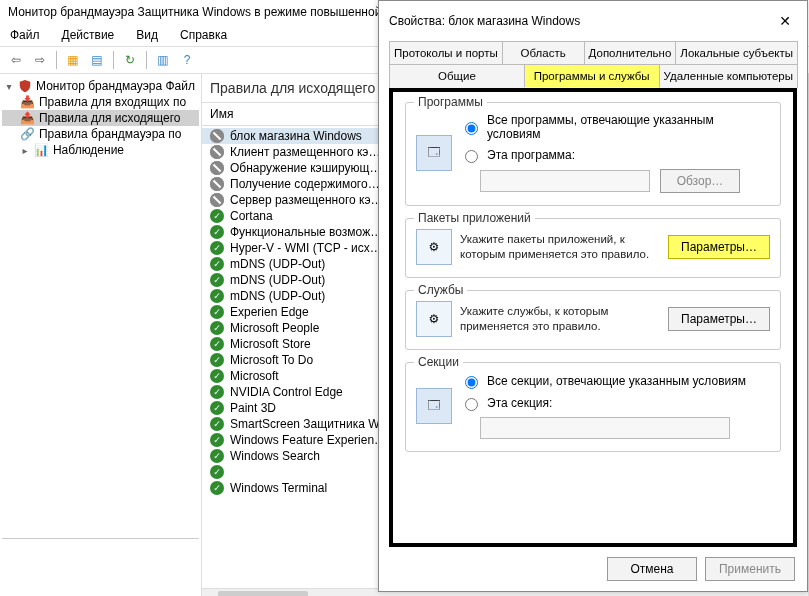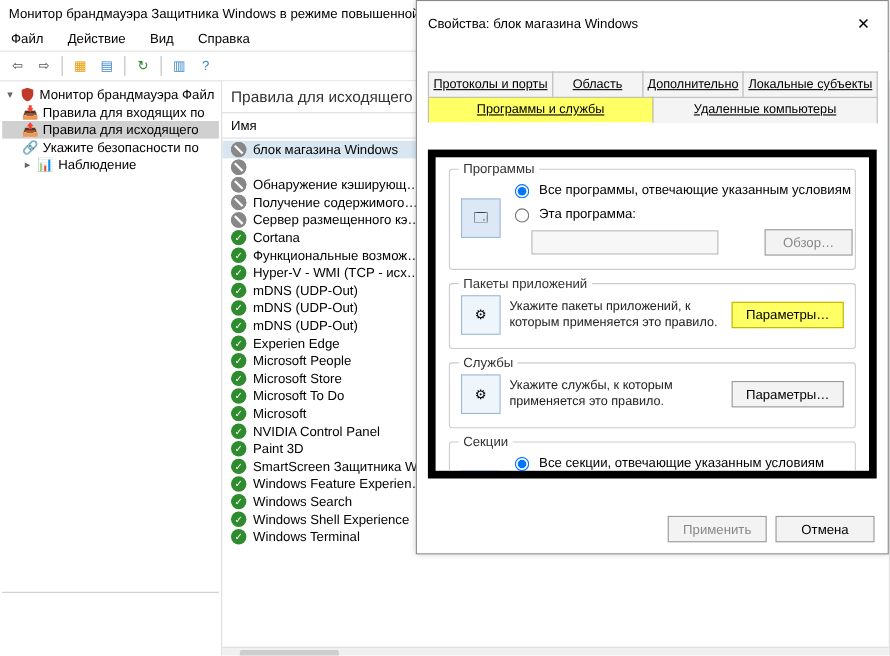--- a/index.html
+++ b/index.html
@@ -26,38 +26,38 @@
   .rule-ic { width:14px; height:14px; display:inline-flex; align-items:center; justify-content:center; border-radius:50%; font-size:9px; color:#fff; }
   .rule-ic.block { background:#888; border-radius:50%; position:relative;}
   .rule-ic.block::after{content:"";position:absolute;width:10px;height:2px;background:#fff;transform:rotate(45deg);}
   .rule-ic.block::before{content:"";position:absolute;width:14px;height:14px;border:2px solid #888;border-radius:50%;box-sizing:border-box;}
   .rule-ic.allow { background:#2e8b2e; }
   .rule-ic.allow::after { content:"✓"; }
   .scrollbar-h { height:16px; border-top:1px solid #ddd; position:relative; background:#f0f0f0; }
   .scrollbar-h::before { content:""; position:absolute; left:16px; width:90px; top:2px; bottom:2px; background:#cdcdcd; border-radius:2px;}
 
   
-  .dialog { position:absolute; left:378px; top:0; width:430px; height:504px; background:#fff; border:1px solid #888; box-shadow:0 0 6px rgba(0,0,0,.2); display:flex; flex-direction:column;gap:24px; }
+  .dialog { position:absolute; left:378px; top:0; width:430px; height:592px; background:#fff; border:1px solid #888; box-shadow:0 0 6px rgba(0,0,0,.2); display:flex; flex-direction:column; }
   .dlg-title-row { display:flex; justify-content:space-between; align-items:center; padding:8px 10px;}
   .dlg-close { width:24px; height:24px; display:flex; align-items:center; justify-content:center; font-size:14px; }
   .tab-rows { padding: 0 10px; }
   .tab-row { display:flex; }
-  .tab { flex:1; text-align:center; padding:5px 4px; border:1px solid #bbb; border-bottom:none; background:#f4f4f4; margin-right:-1px; white-space:nowrap; font-size:11.5px;text-decoration:underline; }
+  .tab { flex:1; text-align:center; padding:5px 4px; border:1px solid #bbb; border-bottom:none; background:#f4f4f4; margin-right:-1px; white-space:nowrap; font-size:11.5px; }
   .tab.active { background:#fff; border-bottom:1px solid #fff; position:relative; z-index:2; }
   .tab.highlight { background: #ffff66; }
-  .dlg-body { border:7px solid #000000; margin:0 10px; flex:1; padding:10px 12px; overflow:auto; }
+  .dlg-body { border:4px solid #000000; margin:0 10px; flex:1; padding:10px 12px; overflow:auto; }
   .group { border:1px solid #ccc; border-radius:3px; margin-bottom:12px; padding:10px 10px 12px 10px; position:relative; }
   .group-legend { position:absolute; top:-8px; left:8px; background:#fff; padding:0 4px; color:#333; }
   .group-row { display:flex; align-items:center; gap:8px; }
   .group-icon { width:36px; height:36px; background:#dce8f5; border:1px solid #9cb8d8; display:inline-flex; align-items:center; justify-content:center; flex-shrink:0;}
   .radio-col { display:flex; flex-direction:column; gap:6px; flex:1;justify-content:flex-end;}
   .radio-item { display:flex; align-items:center; gap:6px; }
   .input-wide { width:170px; height:22px; border:1px solid #bbb; background:#f7f7f7; }
   .btn { height:24px; padding:0 12px; border:1px solid #999; background:#f3f3f3; display:inline-flex; align-items:center; justify-content:center; min-width:80px; }
-  .btn.disabled { color:#888;margin-left:32px; }
+  .btn.disabled { color:#888; }
   .btn.highlight { background:#ffff66; border-color:#c0b000; }
   .desc { font-size:11.5px; color:#222; line-height:1.3; }
   .dlg-footer { display:flex; justify-content:flex-end; gap:8px; padding:10px 12px; }
   .ic-shield{width:14px;height:14px;display:inline-block;}
   .ic-shield svg{width:14px;height:14px;}
   .tree-bottom-sep{border-top:1px solid #ccc;margin-top:380px;}
 </style>
 </head>
 <body>
 
@@ -93,40 +93,41 @@
       <div class="tree-item child">
         <span>📥</span>
         <span>Правила для входящих по</span>
       </div>
       <div class="tree-item child selected">
         <span>📤</span>
         <span>Правила для исходящего</span>
       </div>
       <div class="tree-item child">
         <span>🔗</span>
-        <span>Укажите безопасности по</span>
+        <span>Правила брандмауэра по</span>
       </div>
       <div class="tree-item child">
         <span class="expand">▸</span>
         <span>📊</span>
         <span>Наблюдение</span>
       </div>
       <div class="tree-bottom-sep"></div>
     </div>
 
     <div class="mid-panel">
       <div class="mid-header">Правила для исходящего п</div>
       <div class="col-head">Имя</div>
       <div class="rule-list" id="rule-list">
           <div class="rule-item selected">
             <span class="rule-ic block"></span>
             <span>блок магазина Windows</span>
           </div>
           <div class="rule-item">
             <span class="rule-ic block"></span>
+            <span>Клиент размещенного кэ…</span>
           </div>
           <div class="rule-item">
             <span class="rule-ic block"></span>
             <span>Обнаружение кэширующ…</span>
           </div>
           <div class="rule-item">
             <span class="rule-ic block"></span>
             <span>Получение содержимого…</span>
           </div>
           <div class="rule-item">
@@ -172,41 +173,40 @@
           <div class="rule-item">
             <span class="rule-ic allow"></span>
             <span>Microsoft To Do</span>
           </div>
           <div class="rule-item">
             <span class="rule-ic allow"></span>
             <span>Microsoft</span>
           </div>
           <div class="rule-item">
             <span class="rule-ic allow"></span>
-            <span>NVIDIA Control Panel</span>
+            <span>NVIDIA Control Edge</span>
           </div>
           <div class="rule-item">
             <span class="rule-ic allow"></span>
             <span>Paint 3D</span>
           </div>
           <div class="rule-item">
             <span class="rule-ic allow"></span>
             <span>SmartScreen Защитника W…</span>
           </div>
           <div class="rule-item">
             <span class="rule-ic allow"></span>
             <span>Windows Feature Experien…</span>
           </div>
           <div class="rule-item">
             <span class="rule-ic allow"></span>
             <span>Windows Search</span>
           </div>
           <div class="rule-item">
             <span class="rule-ic allow"></span>
-            <span>Windows Shell Experience</span>
           </div>
           <div class="rule-item">
             <span class="rule-ic allow"></span>
             <span>Windows Terminal</span>
           </div>
         </div>
       <div class="scrollbar-h"></div>
     </div>
   </div>
 </div>
@@ -217,20 +217,21 @@
     <span class="dlg-close">✕</span>
   </div>
   <div class="tab-rows">
     <div class="tab-row">
       <div class="tab">Протоколы и порты</div>
       <div class="tab">Область</div>
       <div class="tab">Дополнительно</div>
       <div class="tab">Локальные субъекты</div>
     </div>
     <div class="tab-row">
+      <div class="tab">Общие</div>
       <div class="tab active highlight">Программы и службы</div>
       <div class="tab">Удаленные компьютеры</div>
     </div>
   </div>
   <div class="dlg-body">
 
     <div class="group">
       <span class="group-legend">Программы</span>
       <div class="group-row">
         <span class="group-icon">🗔</span>
@@ -283,16 +284,16 @@
             <span>Эта секция:</span>
           </label>
           <div class="radio-item" style="padding-left:20px;">
             <input class="input-wide" style="width: 250px;" disabled="">
           </div>
         </div>
       </div>
     </div>
   </div>
   <div class="dlg-footer">
+    <button class="btn" style="min-width:90px;">Отмена</button>
     <button class="btn disabled" style="min-width:90px;">Применить</button>
-    <button class="btn" style="min-width:90px;">Отмена</button>
   </div>
 </div>
 
 </body></html>

